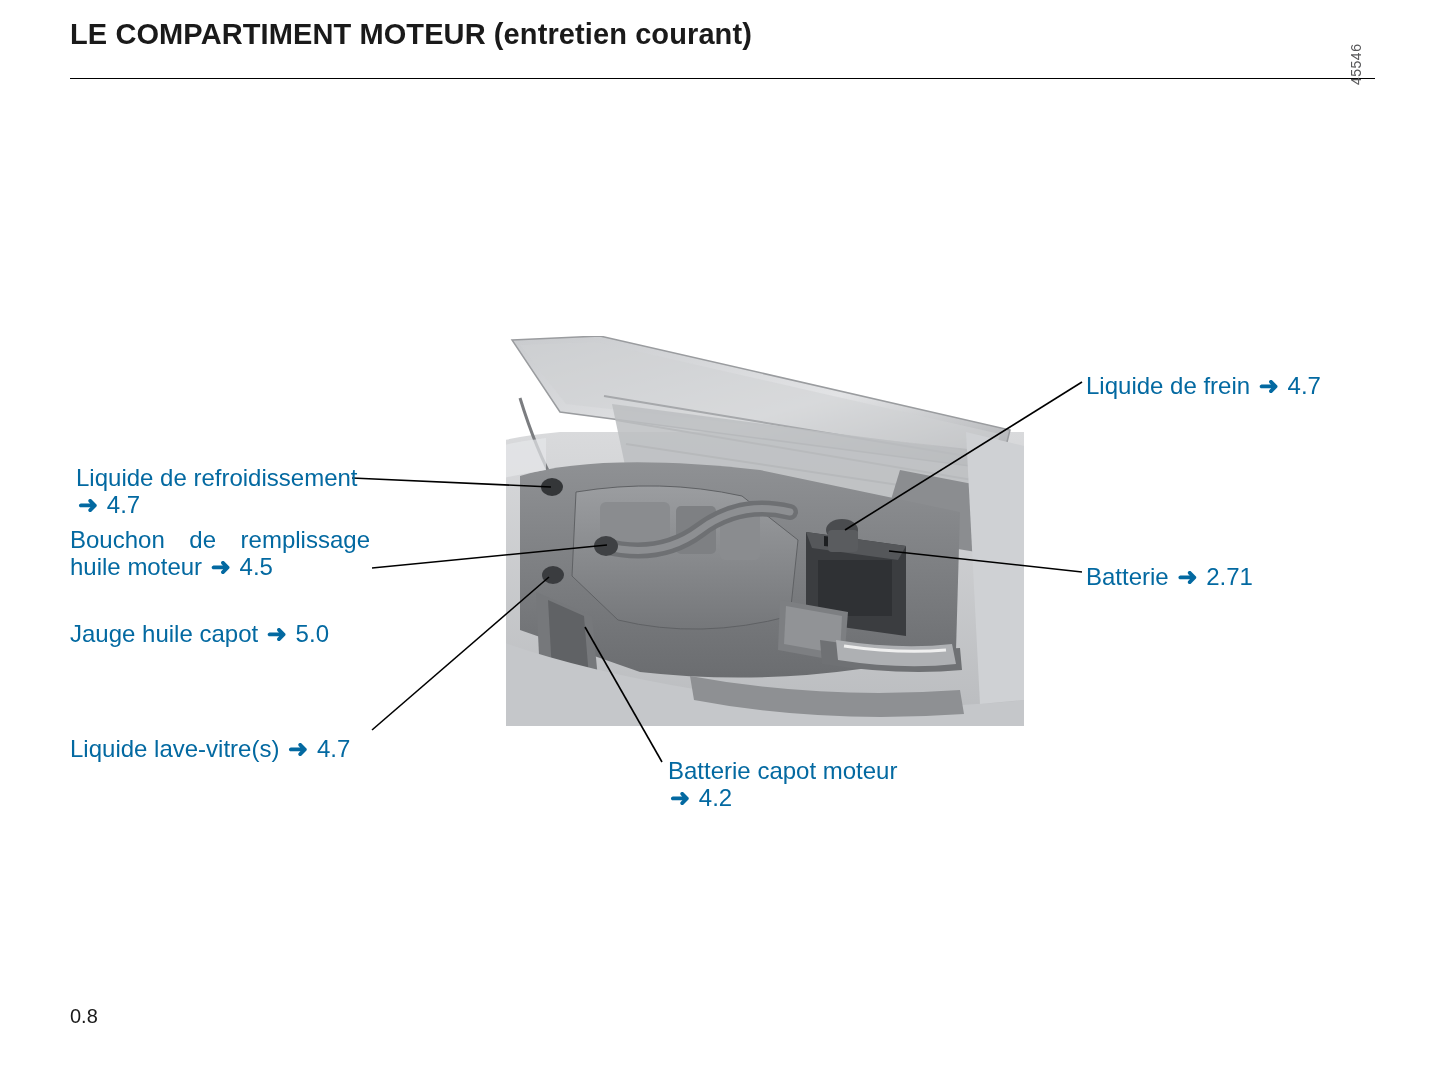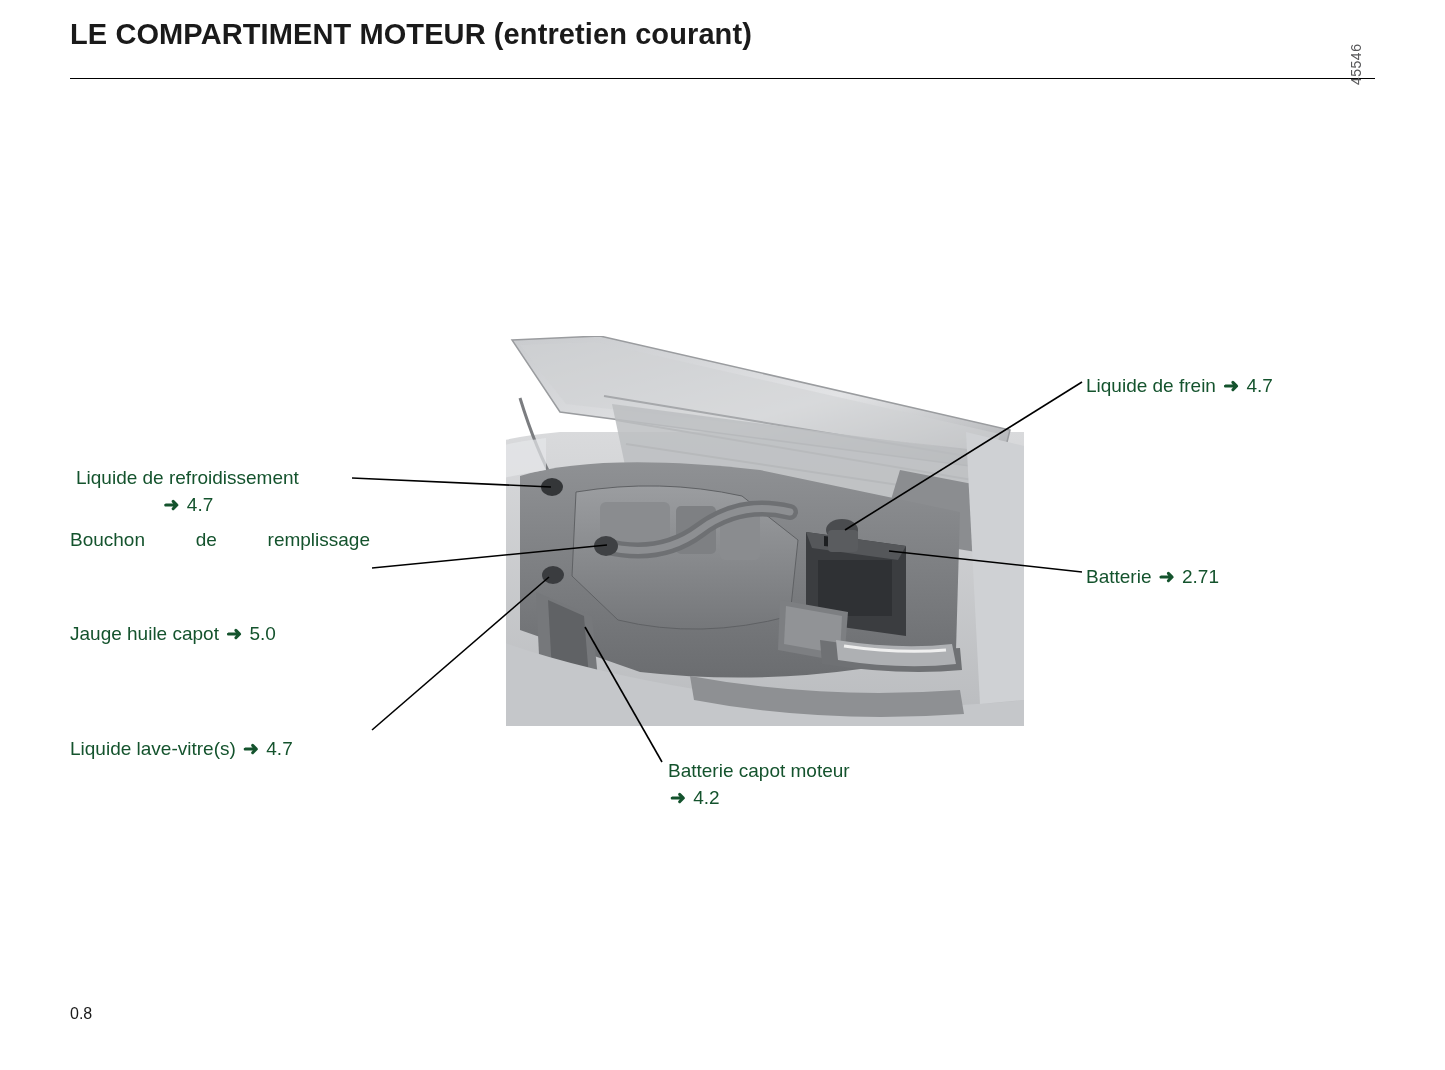--- a/index.html
+++ b/index.html
@@ -48,39 +48,39 @@
     transform: rotate(-90deg);
     transform-origin: left top;
     white-space: nowrap;
   }
 
   
   .page-number {
     position: absolute;
     left: 70px;
     top: 1005px;
-    font-size: 16px;
+    font-size: 20px;
   }
 
   
   .illustration {
     position: absolute;
     left: 0;
     top: 0;
     width: 1445px;
     height: 1070px;
     pointer-events: none;
   }
 
   
   .callout {
     position: absolute;
-    font-size: 19px;
+    font-size: 24px;
     line-height: 27px;
-    color: #14532d;
+    color: #0369a1;
     white-space: nowrap;
   }
   .callout.justified {
     white-space: normal;
   }
   .callout .l1 { display: block; }
   .callout .l2 { display: block; }
 
   .spread {
     display: block;
@@ -88,21 +88,21 @@
     text-align: justify;
     text-align-last: justify;
   }
 
   .arrow {
     font-weight: bold;
     padding: 0 2px;
   }
 
   
-  #label-coolant   { left: 76px;  top: 464px; text-align: center; }
+  #label-coolant   { left: 76px;  top: 464px; }
   #label-oilcap    { left: 70px;  top: 526px; width: 310px; }
   #label-dipstick  { left: 70px;  top: 620px; }
   #label-washer    { left: 70px;  top: 735px; }
   #label-brake     { left: 1086px; top: 372px; }
   #label-battery   { left: 1086px; top: 563px; }
   #label-hood      { left: 668px;  top: 757px; }
 </style>
 </head>
 <body>
 
@@ -216,20 +216,25 @@
     <span>4.7</span>
   </span>
 </div>
 
 <div class="callout justified" id="label-oilcap">
   <span class="spread">
     <span>Bouchon</span>
     <span>de</span>
     <span>remplissage</span>
   </span>
+  <span class="l2">
+    <span>huile moteur</span>
+    <span class="arrow">➜</span>
+    <span>4.5</span>
+  </span>
 </div>
 
 <div class="callout" id="label-dipstick">
   <span>Jauge huile capot</span>
   <span class="arrow">➜</span>
   <span>5.0</span>
 </div>
 
 <div class="callout" id="label-washer">
   <span>Liquide lave-vitre(s)</span>

